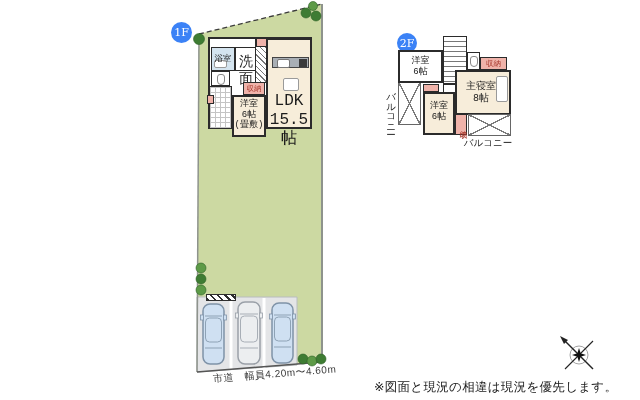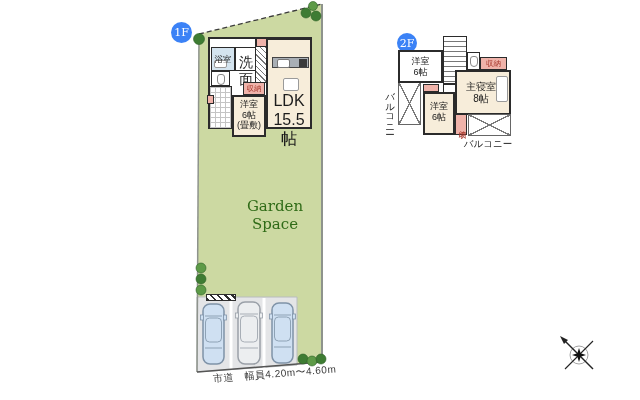--- a/index.html
+++ b/index.html
@@ -4,21 +4,21 @@
 <style>
   html,body{margin:0;padding:0;background:#fff;}
   #canvas{position:relative;width:640px;height:400px;background:#fff;overflow:hidden;
           font-family:"Liberation Sans","DejaVu Sans",sans-serif;}
   .abs{position:absolute;}
   .room{position:absolute;box-sizing:border-box;border:2px solid #2b2b2b;background:#fff;}
   .b15{border-width:1.5px;} .b1{border-width:1px;}
   .cream{background:#f7edda;}
   .pink{background:#f0b3aa;}
   .bathblue{background:#d4e4ef;}
-  .lbl{position:absolute;color:#1c1c1c;white-space:pre-line;text-align:center;line-height:1.18;}
+  .lbl{position:absolute;color:#1c1c1c;white-space:pre-line;text-align:center;line-height:1.18;font-family:Liberation Mono, monospace;}
   .red{color:#a8392e;}
   .grid{background-color:#fff;background-image:linear-gradient(#c4c4c4 1px,transparent 1px),linear-gradient(90deg,#c4c4c4 1px,transparent 1px);background-size:5px 5px;}
   .hatch-diag{background:repeating-linear-gradient(45deg,#fff 0 3px,#777 3px 4px);}
   .hatch-steps{background:repeating-linear-gradient(180deg,#fff 0 4px,#777 4px 5px);}
   .xbrace{background-color:#fff;background-image:
     linear-gradient(to top right,transparent calc(50% - .7px),#7a7a7a calc(50% - .7px),#7a7a7a calc(50% + .7px),transparent calc(50% + .7px)),
     linear-gradient(to bottom right,transparent calc(50% - .7px),#7a7a7a calc(50% - .7px),#7a7a7a calc(50% + .7px),transparent calc(50% + .7px));
     border:1.5px solid #666;box-sizing:border-box;position:absolute;}
   .badge{position:absolute;width:21px;height:21px;border-radius:50%;background:#3b82f6;color:#fff;
          display:flex;align-items:center;justify-content:center;font-family:"DejaVu Serif",serif;font-size:11px;}
@@ -121,21 +121,20 @@
 6帖
 (畳敷)</div>
   <div class="room cream" style="left:266px;top:38px;width:46px;height:91px;"></div>
   <div class="room b1" style="left:272px;top:57px;width:37px;height:11px;background:#a9afb5;border-color:#444;"></div>
   <div class="abs" style="left:277px;top:59px;width:11px;height:7px;background:#fff;border:1px solid #777;border-radius:2px;"></div>
   <div class="abs" style="left:299px;top:58.5px;width:8px;height:8px;background:#3a3a3a;"></div>
   <div class="furn" style="left:283px;top:78px;width:16px;height:13px;"></div>
   <div class="lbl" style="left:266px;top:92px;width:46px;font-size:16px;">LDK
 15.5帖</div>
 
-  <div class="garden" style="left:222px;top:197px;width:106px;">Garden Space</div>
   <div class="road" style="left:213px;top:372px;">市道　幅員4.20m〜4.60m</div>
 
   <div class="badge" style="left:397px;top:33px;width:20px;height:20px;">2F</div>
 
   <div class="xbrace" style="left:398px;top:82px;width:23px;height:43px;"></div>
   <div class="lbl vert" style="left:383px;top:77px;width:13px;height:62px;font-size:9.5px;">バルコニー</div>
 
   <div class="room" style="left:398px;top:50px;width:45px;height:33px;"></div>
   <div class="lbl" style="left:398px;top:56px;width:45px;font-size:9px;">洋室
 6帖</div>
@@ -151,14 +150,15 @@
 8帖</div>
   <div class="room b1 pink" style="left:423px;top:84px;width:16px;height:8px;"></div>
   <div class="room cream" style="left:423px;top:92px;width:32px;height:43px;"></div>
   <div class="lbl" style="left:423px;top:101px;width:32px;font-size:9px;">洋室
 6帖</div>
   <div class="room b15 pink" style="left:455px;top:114px;width:12px;height:21px;"></div>
   <div class="lbl red vert" style="left:456px;top:116px;width:10px;height:18px;font-size:7.5px;line-height:1;">収納</div>
   <div class="xbrace" style="left:468px;top:114px;width:43px;height:22px;"></div>
   <div class="lbl" style="left:455px;top:138px;width:66px;font-size:9.5px;">バルコニー</div>
 
+  <div class="disclaimer" style="left:374px;top:379px;">※図面と現況の相違は現況を優先します。</div>
 
 </div>
 
 </body></html>

